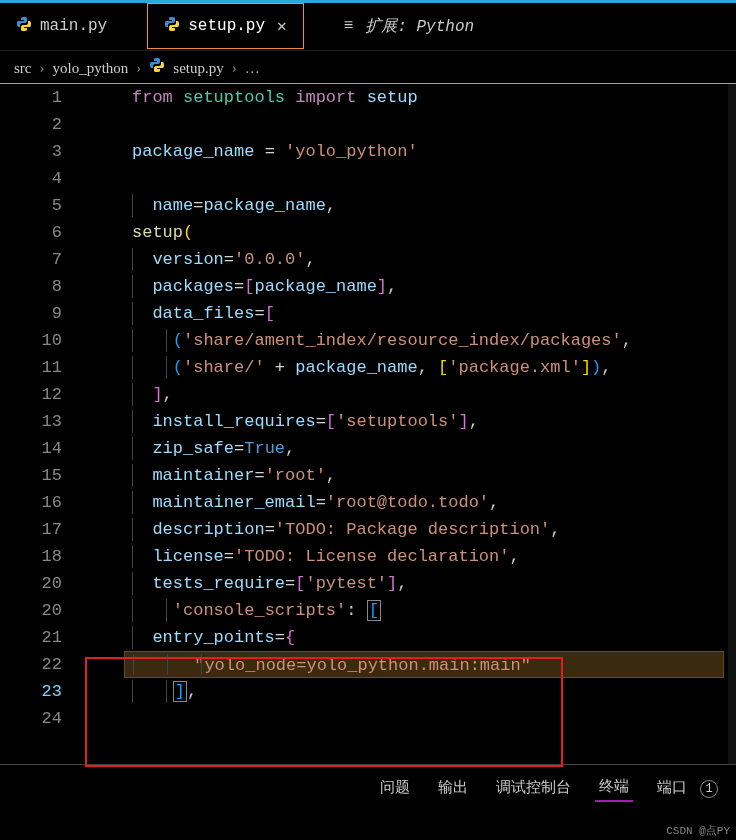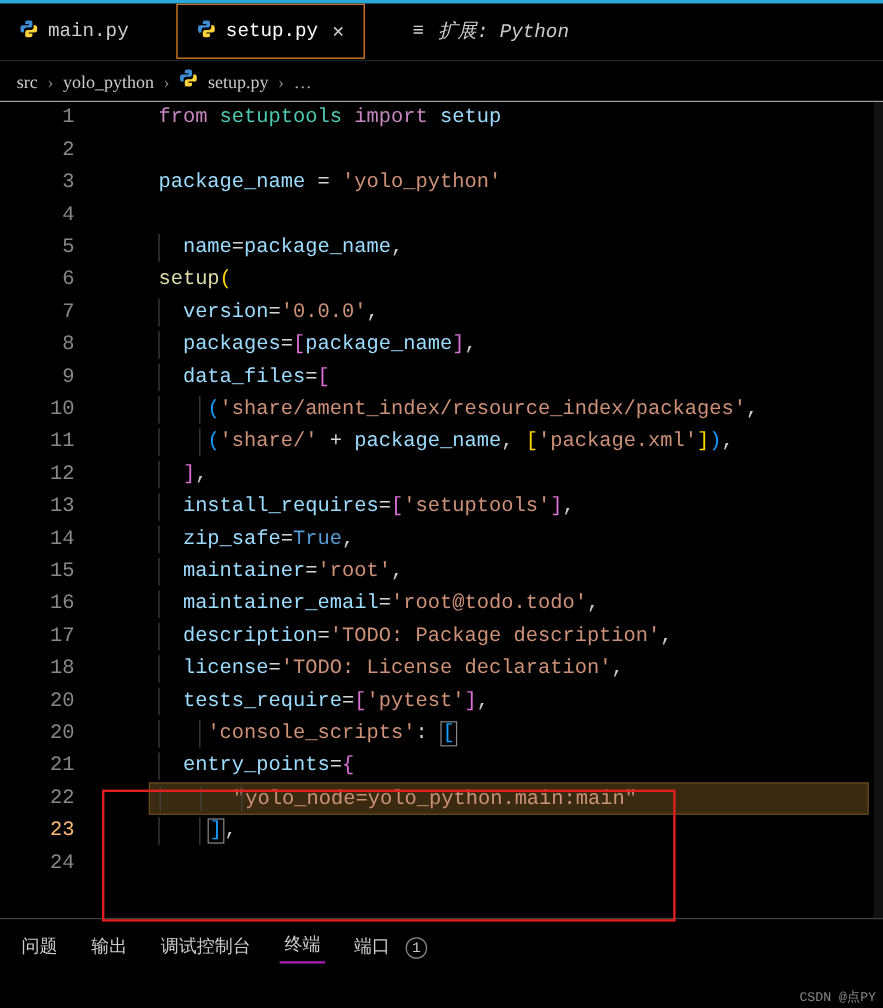--- a/index.html
+++ b/index.html
@@ -65,21 +65,21 @@
     text-align: right;
     padding-right: 14px;
     color: #888;
     font-size: 17px;
   }
   .gutter .ln {
     height: 27px;
     line-height: 27px;
   }
   .gutter .ln.active {
-    color: #fdba74;
+    color: #7dd3fc;
   }
   .code {
     flex: 1;
     font-size: 17px;
     line-height: 27px;
     position: relative;
     color: #ccc;
   }
   .cl {
     height: 27px;
@@ -125,20 +125,21 @@
   
   .bottom-panel {
     border-top: 1px solid #444;
     display: flex;
     align-items: center;
     padding: 8px 14px;
     gap: 20px;
     color: #ccc;
     font-size: 15px;
     background: #000;
+    justify-content: flex-end;
   }
   .btab {
     padding: 4px 4px;
     cursor: pointer;
   }
   .btab.active {
     border-bottom: 2px solid #a21caf;
   }
   .badge {
     display: inline-flex;

